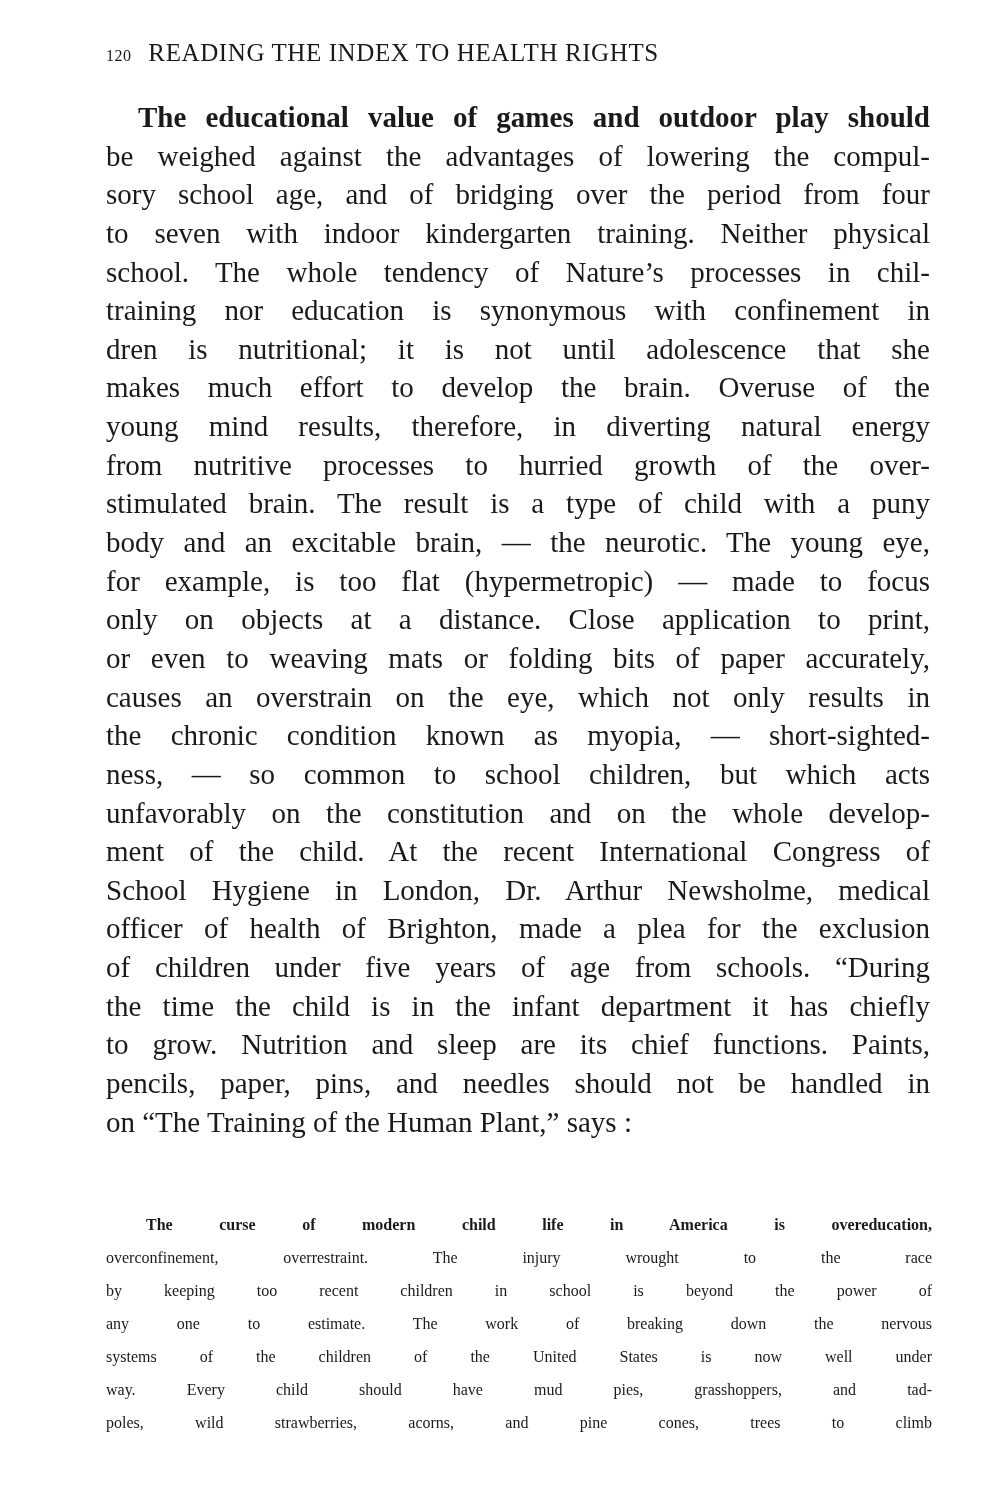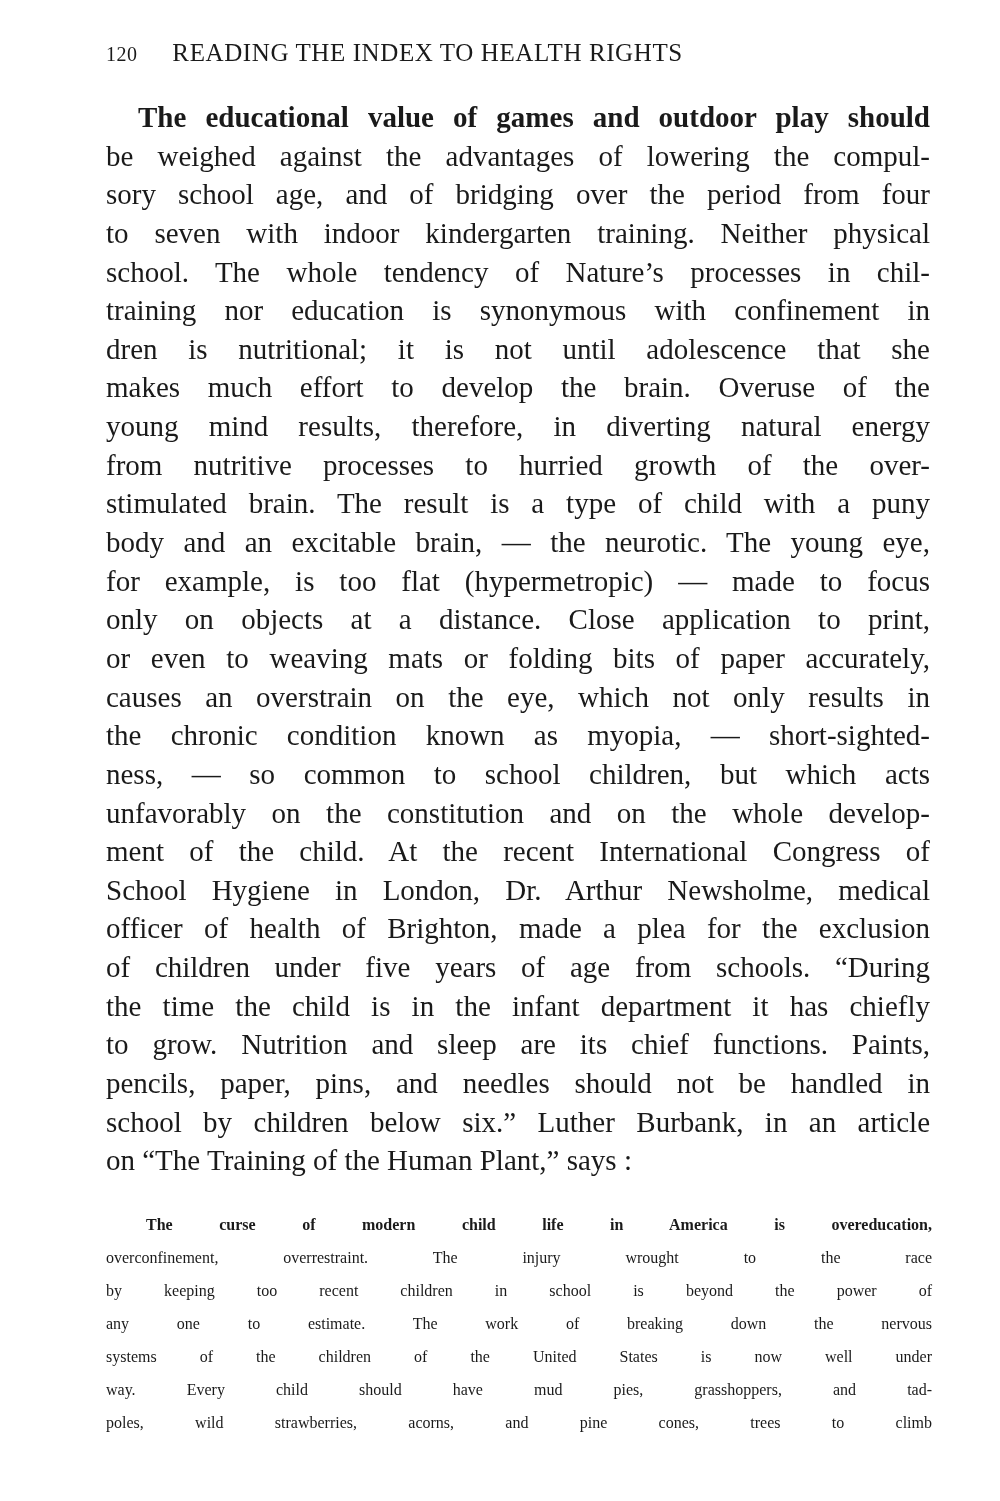--- a/index.html
+++ b/index.html
@@ -27,23 +27,23 @@
       left: 106px;
       top: 36px;
       width: 830px;
       height: 34px;
       font-size: 25px;
       letter-spacing: 0.6px;
       white-space: nowrap;
       line-height: 34px;
     }
     .running-head .folio {
-      font-size: 20px;
+      font-size: 16px;
       letter-spacing: 0.5px;
-      margin-right: 28px;
+      margin-right: 10px;
     }
     .body-text {
       position: absolute;
       left: 106px;
       top: 98px;
       width: 824px;
       font-size: 29px;
       line-height: 38.65px;
     }
     .quote-text {
@@ -159,23 +159,20 @@
       </span>
     <span class="line">
         <span class="j">the time the child is in the infant department it has chiefly</span>
       </span>
     <span class="line">
         <span class="j">to grow. Nutrition and sleep are its chief functions. Paints,</span>
       </span>
     <span class="line">
         <span class="j">pencils, paper, pins, and needles should not be handled in</span>
       </span>
-    <span class="line">
-        <span class="j">school by children below six.” Luther Burbank, in an article</span>
-      </span>
     <span class="line last">
         <span class="j">on “The Training of the Human Plant,” says :</span>
       </span>
   </div>
 
   <div class="quote-text">
     <span class="line indent">
         <span class="j">The curse of modern child life in America is overeducation,</span>
       </span>
     <span class="line">

